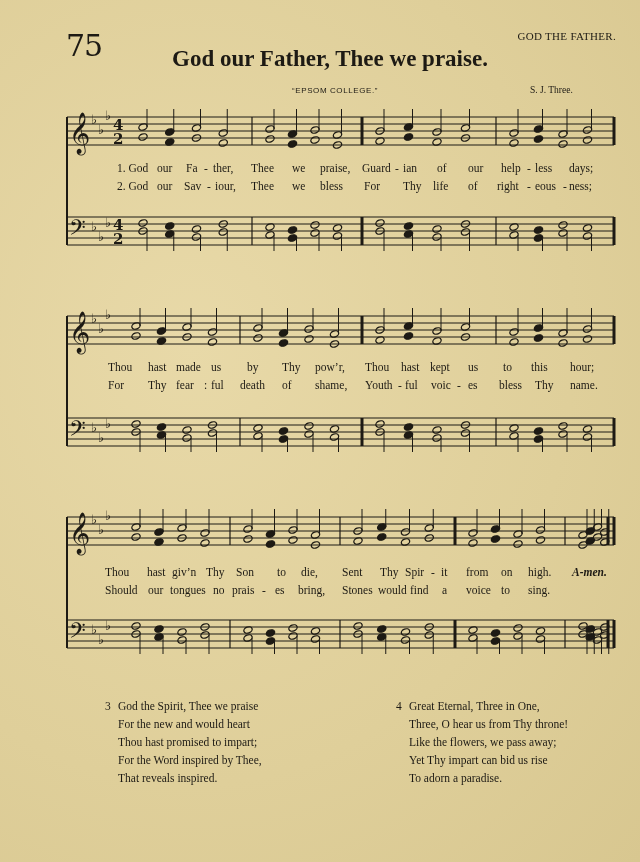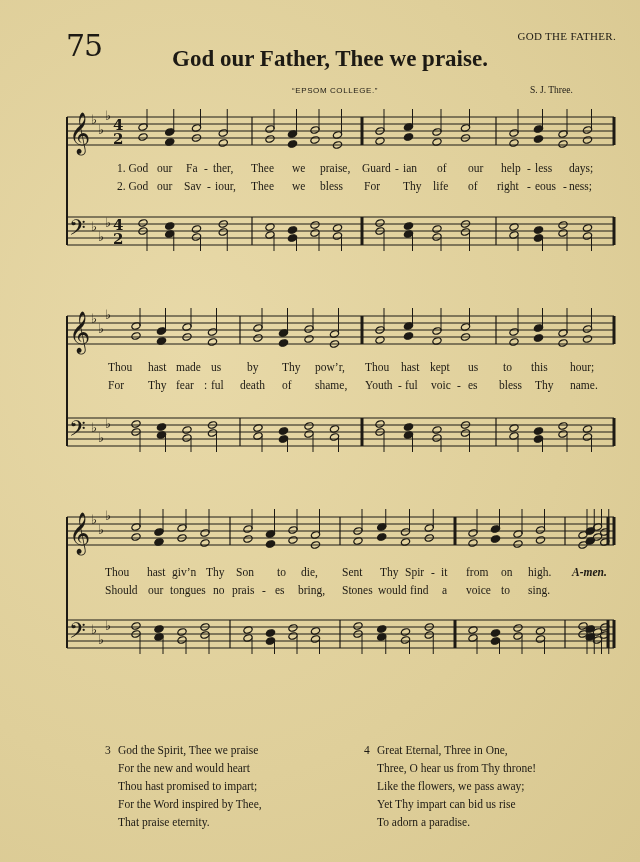--- a/index.html
+++ b/index.html
@@ -15,21 +15,21 @@
   .section-title { right:24px; top:30px; font-size:11px; letter-spacing:0.3px; }
   .hymn-title { left:0; width:640px; top:46px; text-align:center; font-size:23px; font-weight:bold; padding-left:20px; box-sizing:border-box; }
   .tune-name { left:292px; top:86px; font-size:8px; font-family:"Liberation Sans", sans-serif; letter-spacing:0.6px; }
   .composer { left:530px; top:85px; font-size:9.5px; }
   .staves { left:0; top:0; }
   .lyric-line { font-size:11.5px; white-space:pre; }
   .lyric-word { position:absolute; top:0; }
   .amen { font-style:italic;font-weight:bold; }
   .verse { font-size:11.5px; line-height:18px; }
   .verse .line { display:block; padding-left:13px; }
-  .verse .line.first { padding-left:0;margin-top:44px; }
+  .verse .line.first { padding-left:0; }
   .verse .num { display:inline-block; width:13px; }
 </style>
 </head>
 <body>
 
 <div class="abs hymn-number">75</div>
 <div class="abs section-title">GOD THE FATHER.</div>
 <div class="abs hymn-title">God our Father, Thee we praise.</div>
 <div class="abs tune-name">“EPSOM COLLEGE.”</div>
 <div class="abs composer">S. J. Three.</div>
@@ -451,21 +451,21 @@
 <div class="abs" style="left:0;top:0;width:640px;">
   <div class="abs lyric-line" style="left:0;top:566px;" id="ly-2-0"><span class="lyric-word" style="left: 105px;">Thou</span><span class="lyric-word" style="left: 147px;">hast</span><span class="lyric-word" style="left: 172px;">giv’n</span><span class="lyric-word" style="left: 206px;">Thy</span><span class="lyric-word" style="left: 236px;">Son</span><span class="lyric-word" style="left: 277px;">to</span><span class="lyric-word" style="left: 301px;">die,</span><span class="lyric-word" style="left: 342px;">Sent</span><span class="lyric-word" style="left: 380px;">Thy</span><span class="lyric-word" style="left: 405px;">Spir</span><span class="lyric-word" style="left: 431px;">-</span><span class="lyric-word" style="left: 441px;">it</span><span class="lyric-word" style="left: 466px;">from</span><span class="lyric-word" style="left: 501px;">on</span><span class="lyric-word" style="left: 528px;">high.</span><span class="lyric-word amen" style="left: 572px;">A-men.</span></div>
   <div class="abs lyric-line" style="left:0;top:584px;" id="ly-2-1"><span class="lyric-word" style="left: 105px;">Should</span><span class="lyric-word" style="left: 148px;">our</span><span class="lyric-word" style="left: 170px;">tongues</span><span class="lyric-word" style="left: 213px;">no</span><span class="lyric-word" style="left: 232px;">prais</span><span class="lyric-word" style="left: 262px;">-</span><span class="lyric-word" style="left: 275px;">es</span><span class="lyric-word" style="left: 298px;">bring,</span><span class="lyric-word" style="left: 342px;">Stones</span><span class="lyric-word" style="left: 378px;">would</span><span class="lyric-word" style="left: 410px;">find</span><span class="lyric-word" style="left: 442px;">a</span><span class="lyric-word" style="left: 466px;">voice</span><span class="lyric-word" style="left: 501px;">to</span><span class="lyric-word" style="left: 528px;">sing.</span></div>
 </div>
 
 <div class="abs verse" style="left:105px;top:697px;">
   <span class="line first"><span class="num">3</span><span>God the Spirit, Thee we praise</span></span>
   <span class="line">For the new and would heart</span>
   <span class="line">Thou hast promised to impart;</span>
   <span class="line">For the Word inspired by Thee,</span>
-  <span class="line">That praise eternity.</span>
+  <span class="line">That reveals inspired.</span>
 </div>
-<div class="abs verse" style="left:364px;top:697px;">
+<div class="abs verse" style="left:396px;top:697px;">
   <span class="line first"><span class="num">4</span><span>Great Eternal, Three in One,</span></span>
   <span class="line">Three, O hear us from Thy throne!</span>
   <span class="line">Like the flowers, we pass away;</span>
   <span class="line">Yet Thy impart can bid us rise</span>
   <span class="line">To adorn a paradise.</span>
 </div>
 
 </body></html>

